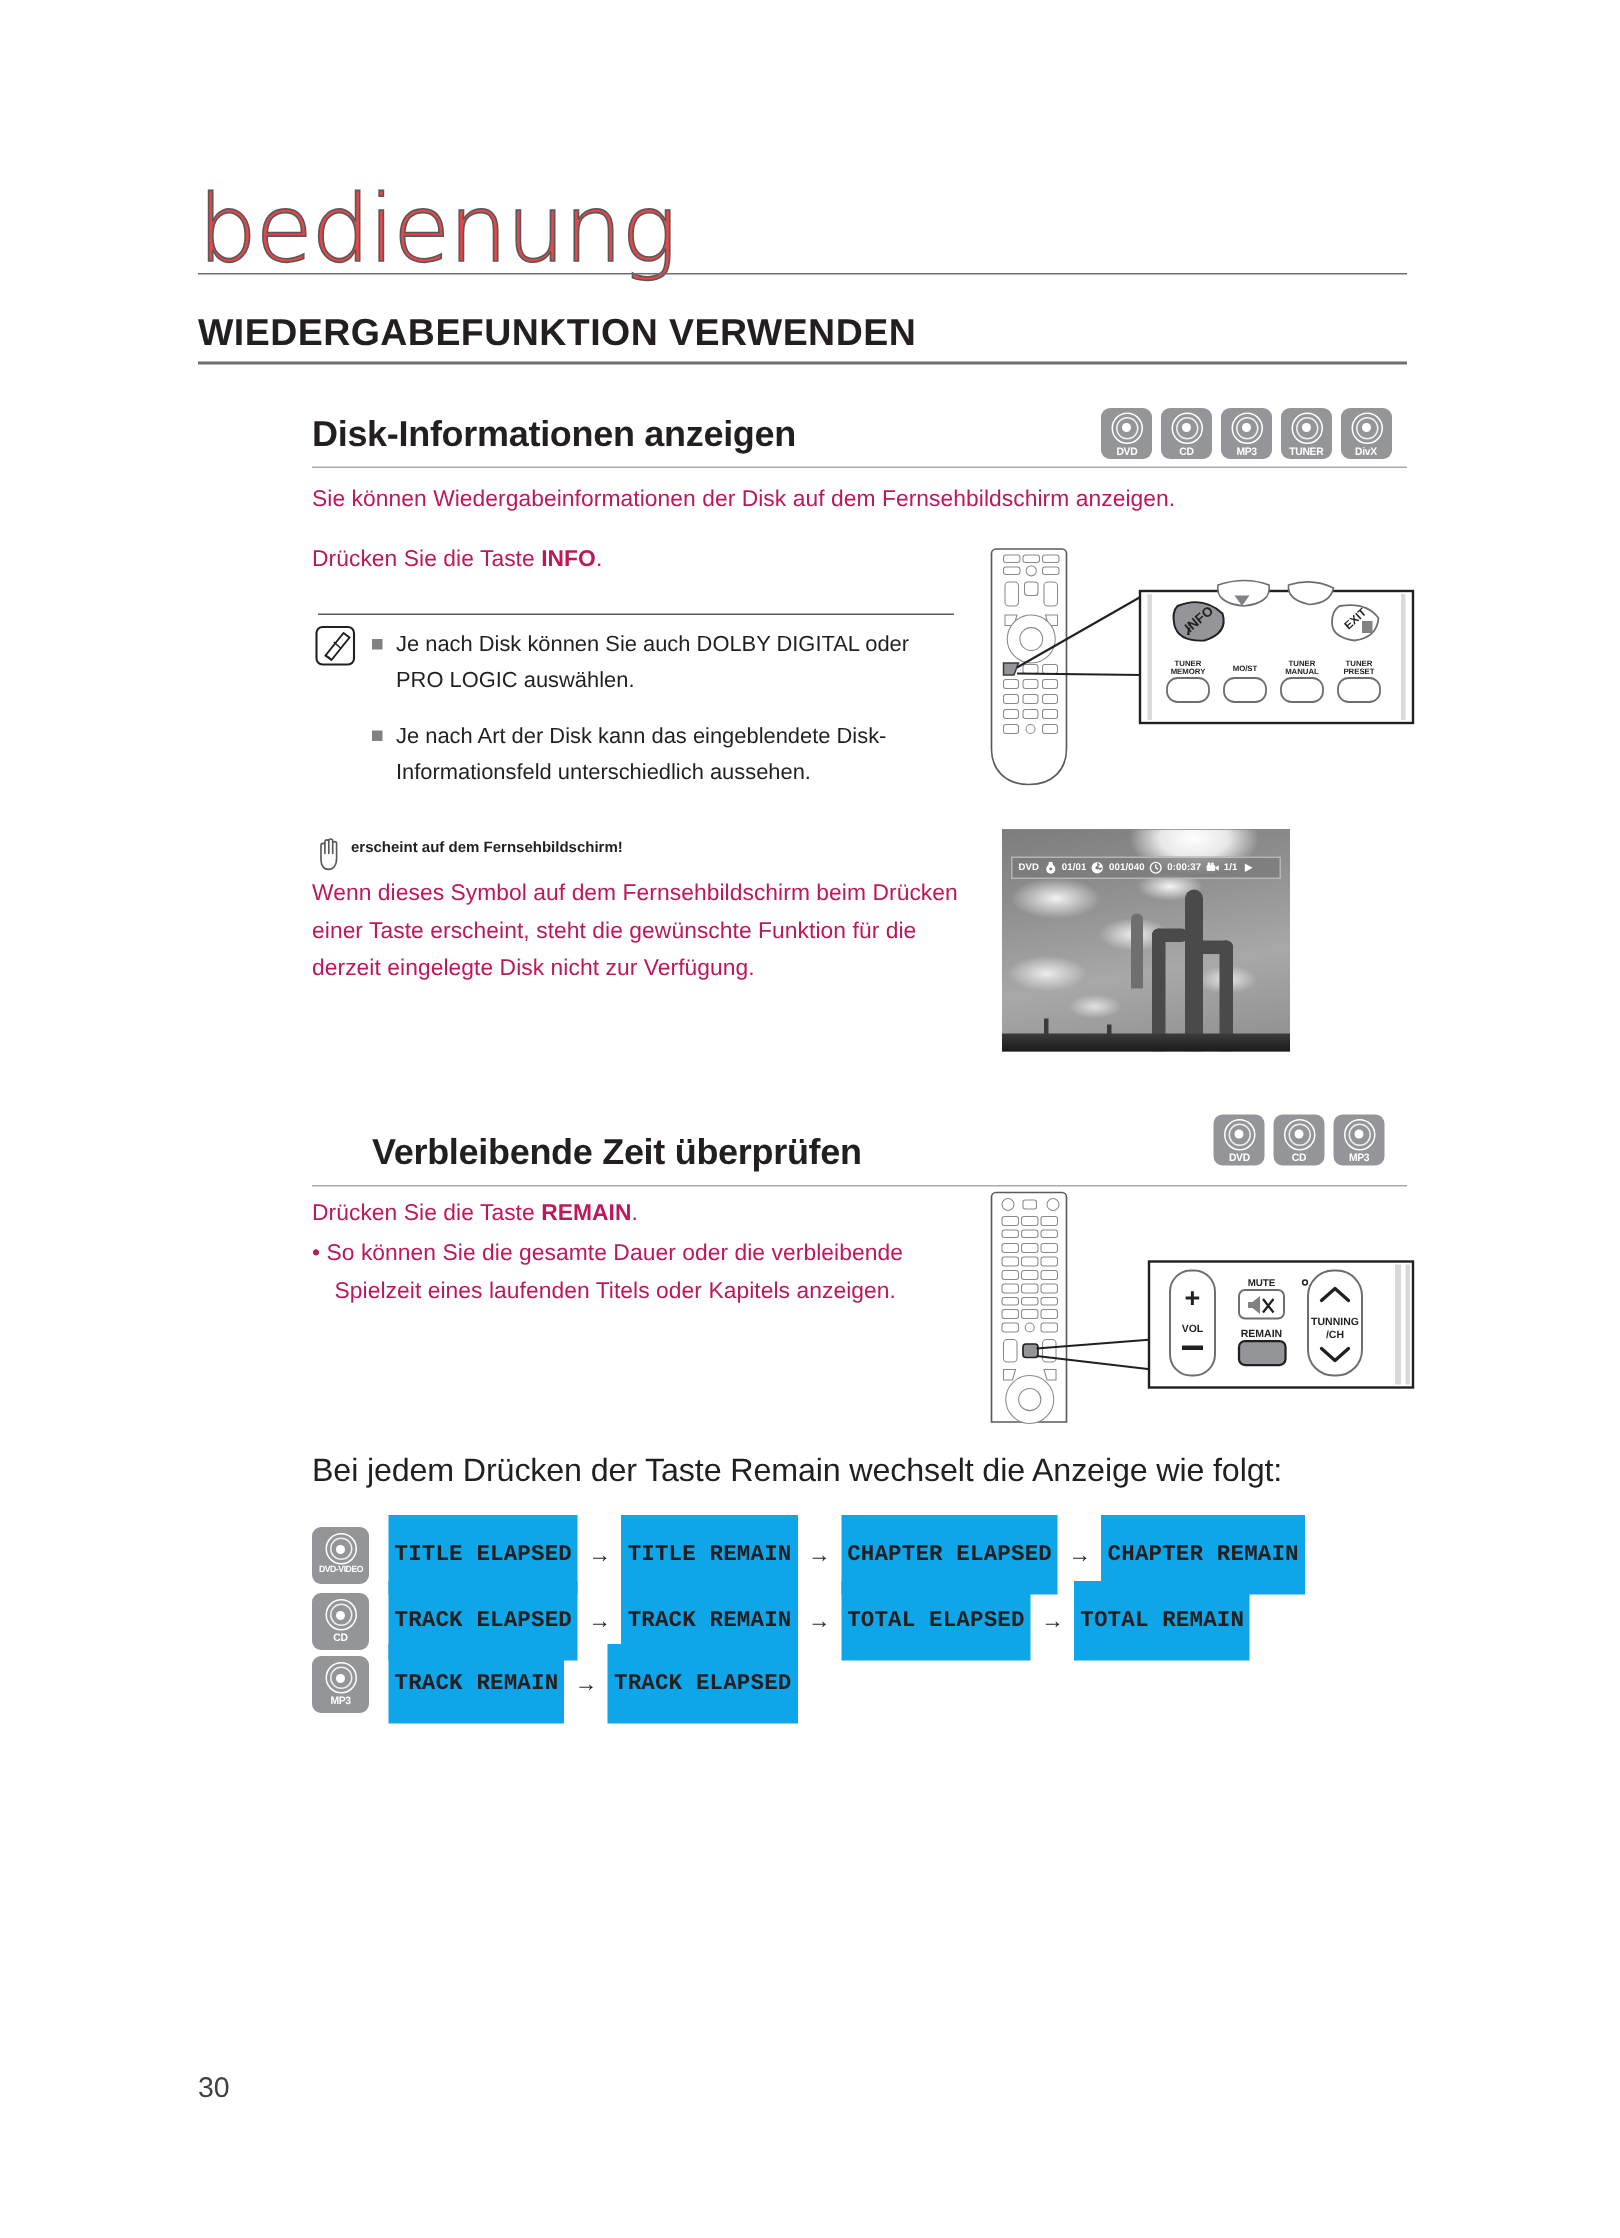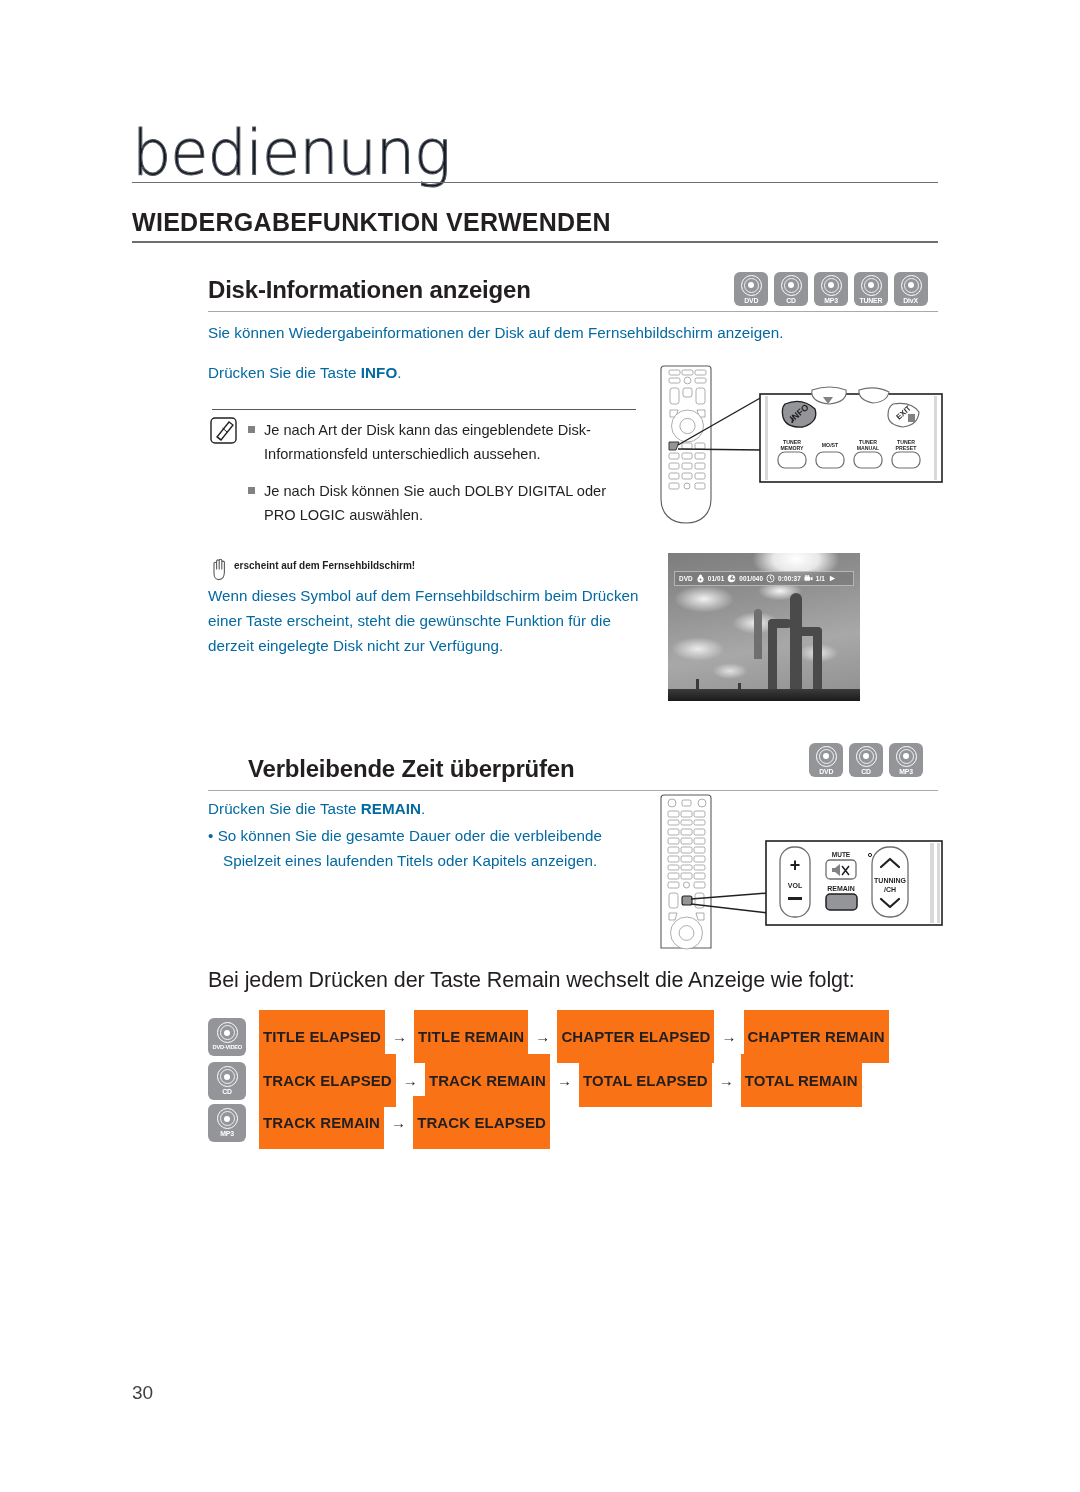--- a/index.html
+++ b/index.html
@@ -13,21 +13,21 @@
   }
   .page { position: absolute; inset: 0; }
 
   
   .chapter-title {
     position: absolute;
     left: 132px; top: 122px;
     font-size: 62px;
     letter-spacing: -1px;
     font-weight: 300;
-    color: #0f172a;
+    color: #ef4444;
     -webkit-text-stroke: 1.1px #58595b;
     font-family: "DejaVu Sans", sans-serif;
     line-height: 1;
   }
   .chapter-rule {
     position: absolute;
     left: 132px; top: 182px;
     width: 806px; height: 1px;
     background: #6d6e71;
   }
@@ -60,21 +60,21 @@
     height: 1px;
     background: #a7a9ac;
   }
 
   
   .body-text {
     position: absolute;
     font-size: 15.2px;
     line-height: 25px;
     letter-spacing: 0.05px;
-    color: #0369a1;
+    color: #be185d;
   }
   .body-text b { font-weight: 700; }
 
   
   .badge-row { position: absolute; display: flex; gap: 6px; }
   .badge {
     width: 34px; height: 34px;
     background: #939598;
     border-radius: 6px;
     display: flex; flex-direction: column;
@@ -224,23 +224,24 @@
     gap: 13px;
   }
   .seq-chain {
     display: flex;
     align-items: center;
     font-size: 15px;
     font-weight: 700;
     letter-spacing: 0.1px;
   }
   .seq-item {
-    background: #f97316;
+    background: #0ea5e9;
     padding: 18px 4px;
     white-space: nowrap;
+    font-family: Liberation Mono, monospace;
   }
   .seq-arrow {
     padding: 0 7px;
     font-size: 15px;
     font-weight: 400;
     color: #231f20;
   }
 
   
   .page-num {
@@ -299,25 +300,25 @@
     <svg viewBox="0 0 30 30" width="30" height="30">
       <rect x="1" y="2" width="25" height="25" rx="4" fill="#fff" stroke="#231f20" stroke-width="1.4"></rect>
       <path d="M7 21 L19 6 L23 9 L11 24 Z" fill="#fff" stroke="#231f20" stroke-width="1.3"></path>
       <path d="M7 21 L9.5 22.5 L11 24" fill="none" stroke="#231f20" stroke-width="1.1"></path>
       <path d="M12.5 12 L17 16" fill="none" stroke="#231f20" stroke-width="1"></path>
     </svg>
   </div>
   <div class="note-body" id="note-list">
       <div class="note-item">
         <span class="note-bullet"></span>
-        <span>Je nach Art der Disk kann das eingeblendete Disk-Informationsfeld unterschiedlich aussehen.</span>
+        <span>Je nach Disk können Sie auch DOLBY DIGITAL oder PRO LOGIC auswählen.</span>
       </div>
       <div class="note-item">
         <span class="note-bullet"></span>
-        <span>Je nach Disk können Sie auch DOLBY DIGITAL oder PRO LOGIC auswählen.</span>
+        <span>Je nach Art der Disk kann das eingeblendete Disk-Informationsfeld unterschiedlich aussehen.</span>
       </div>
     </div>
 
   <div class="hand-icon">
     <svg viewBox="0 0 20 24" width="20" height="24">
       <path d="M4 13 V6.5 a1.3 1.3 0 0 1 2.6 0 V12 V4.2 a1.3 1.3 0 0 1 2.6 0 V12 V3.6 a1.3 1.3 0 0 1 2.6 0 V12 V5.4 a1.3 1.3 0 0 1 2.6 0 V15 c0 5-2.2 7.6-5.6 7.6 C5.6 22.6 4 19.6 4 16.4 Z" fill="#ffffff" stroke="#58595b" stroke-width="1.1" stroke-linejoin="round"></path>
     </svg>
   </div>
   <div class="warn-title">erscheint auf dem Fernsehbildschirm!</div>
   <div class="body-text" style="left:208px; top:583px; width:445px;">Wenn dieses Symbol auf dem Fernsehbildschirm beim Drücken einer Taste erscheint, steht die gewünschte Funktion für die derzeit eingelegte Disk nicht zur Verfügung.</div>

